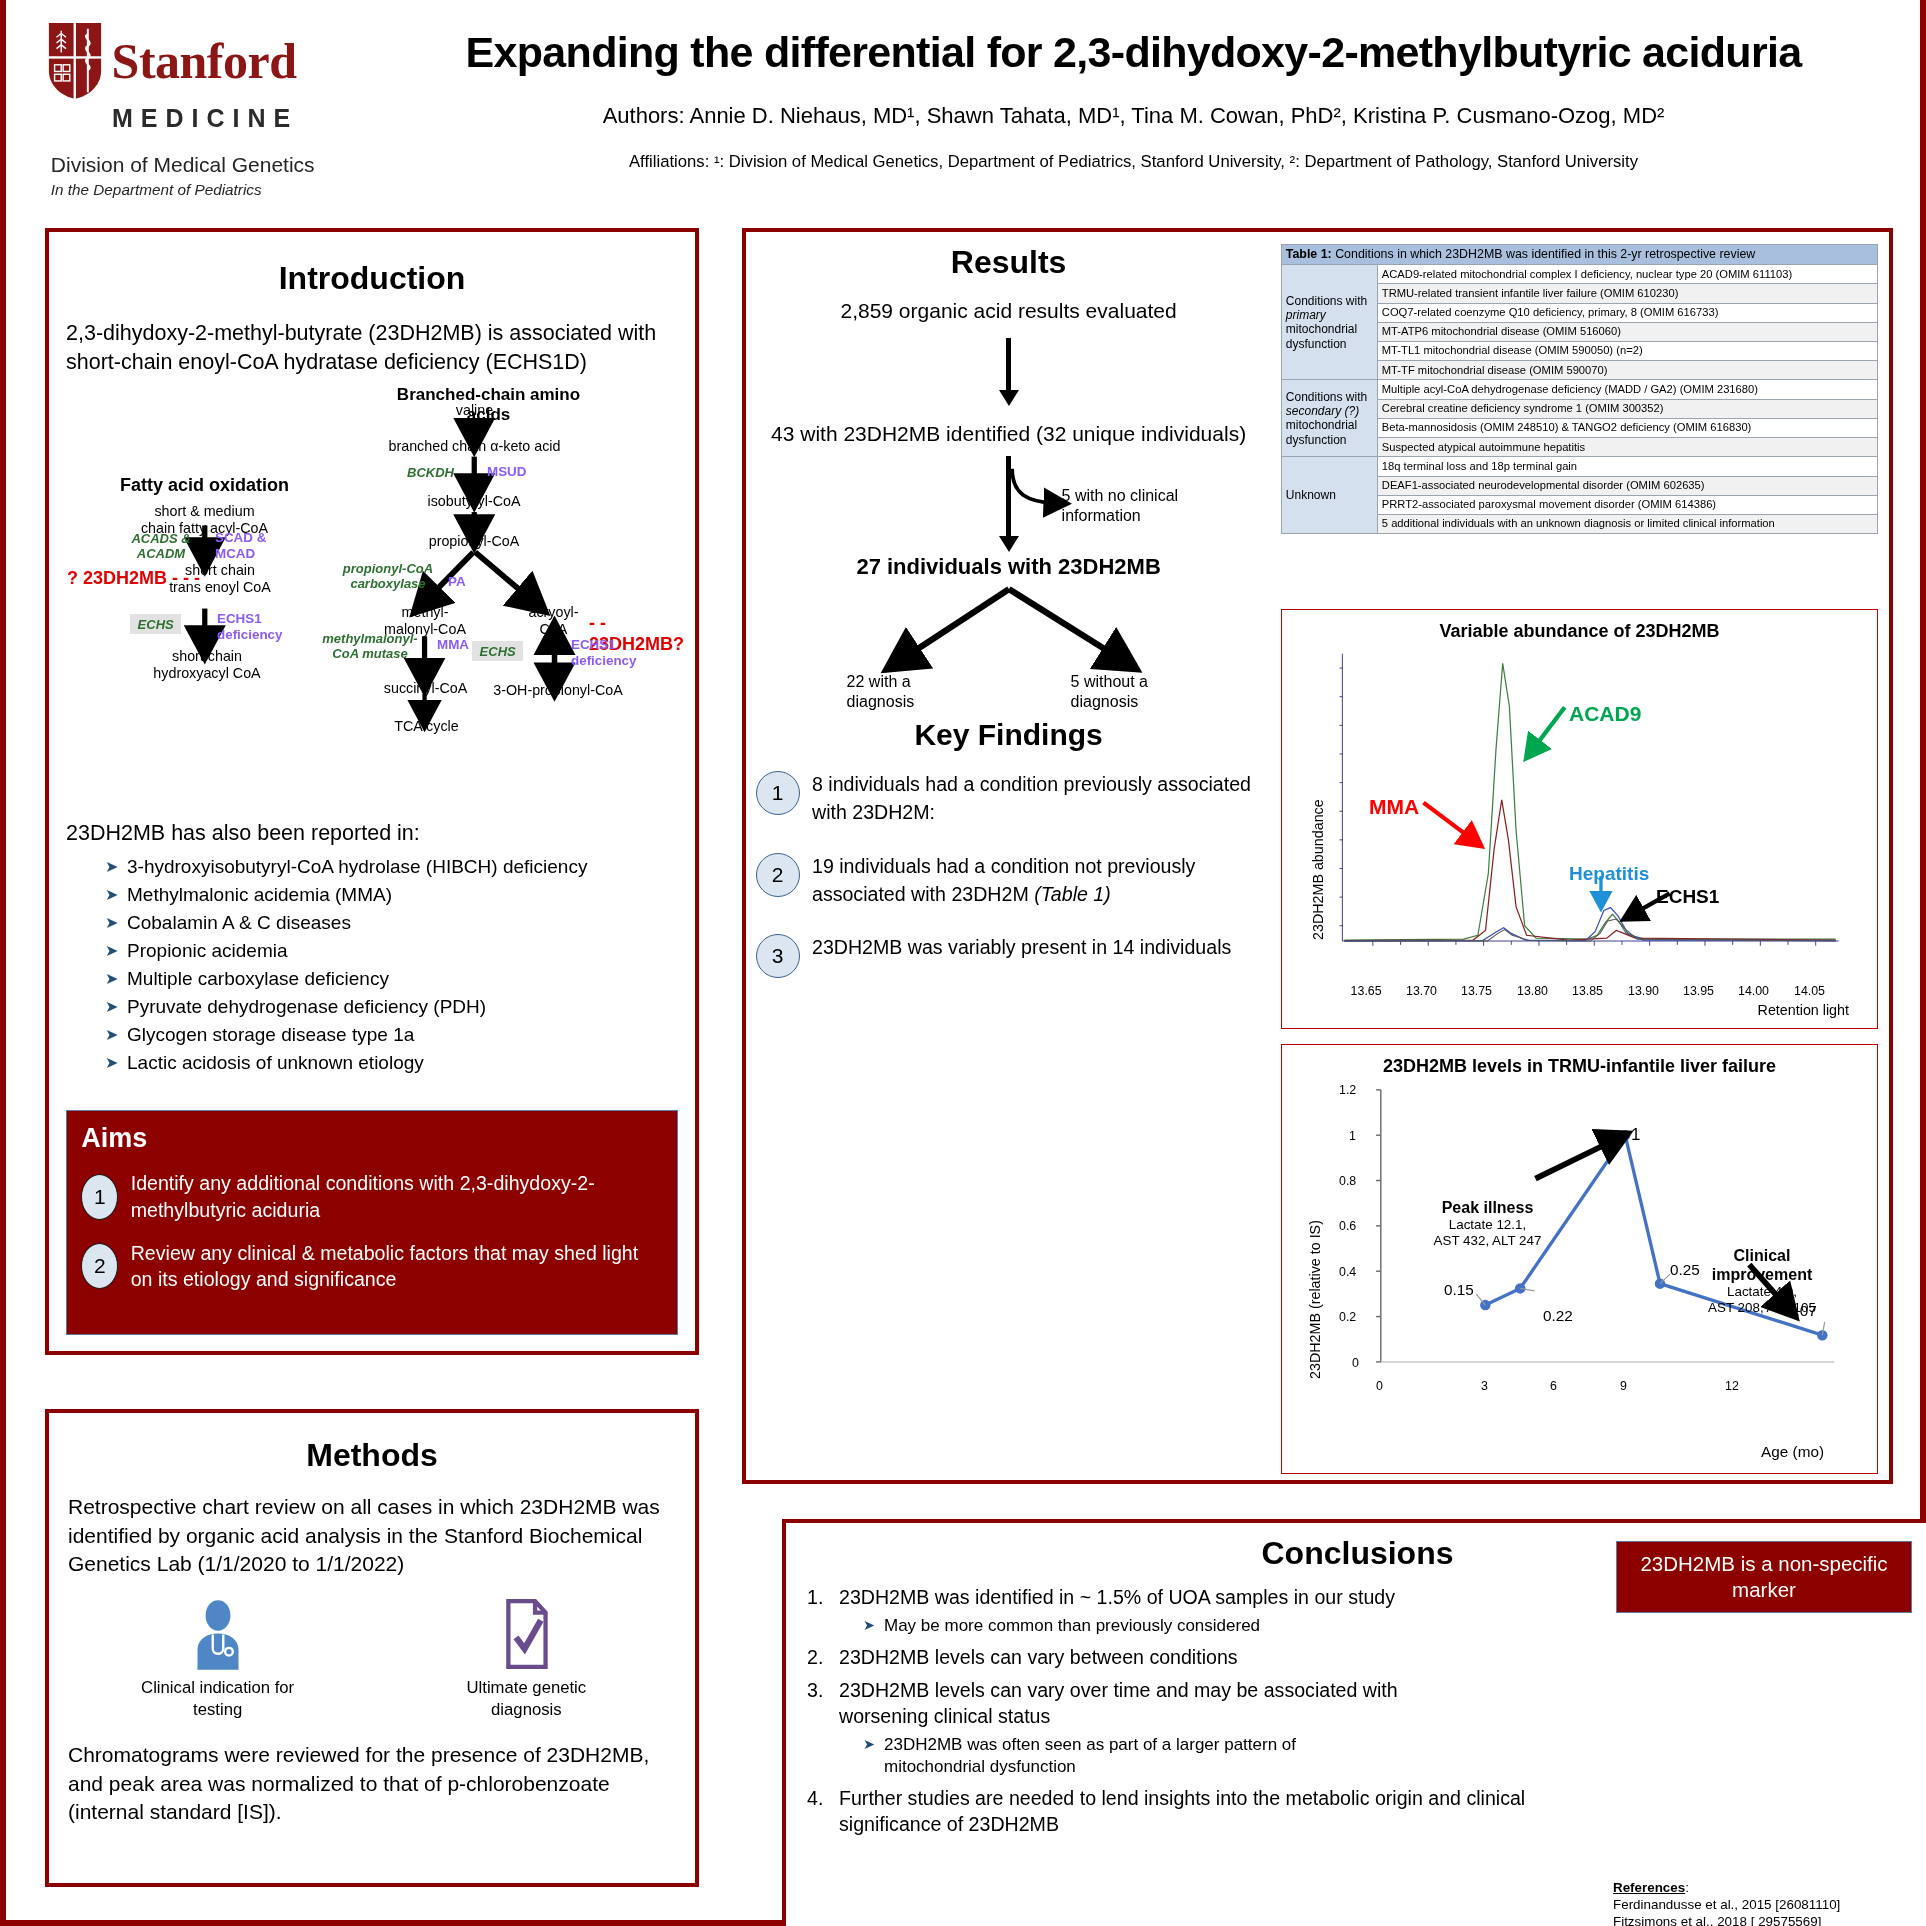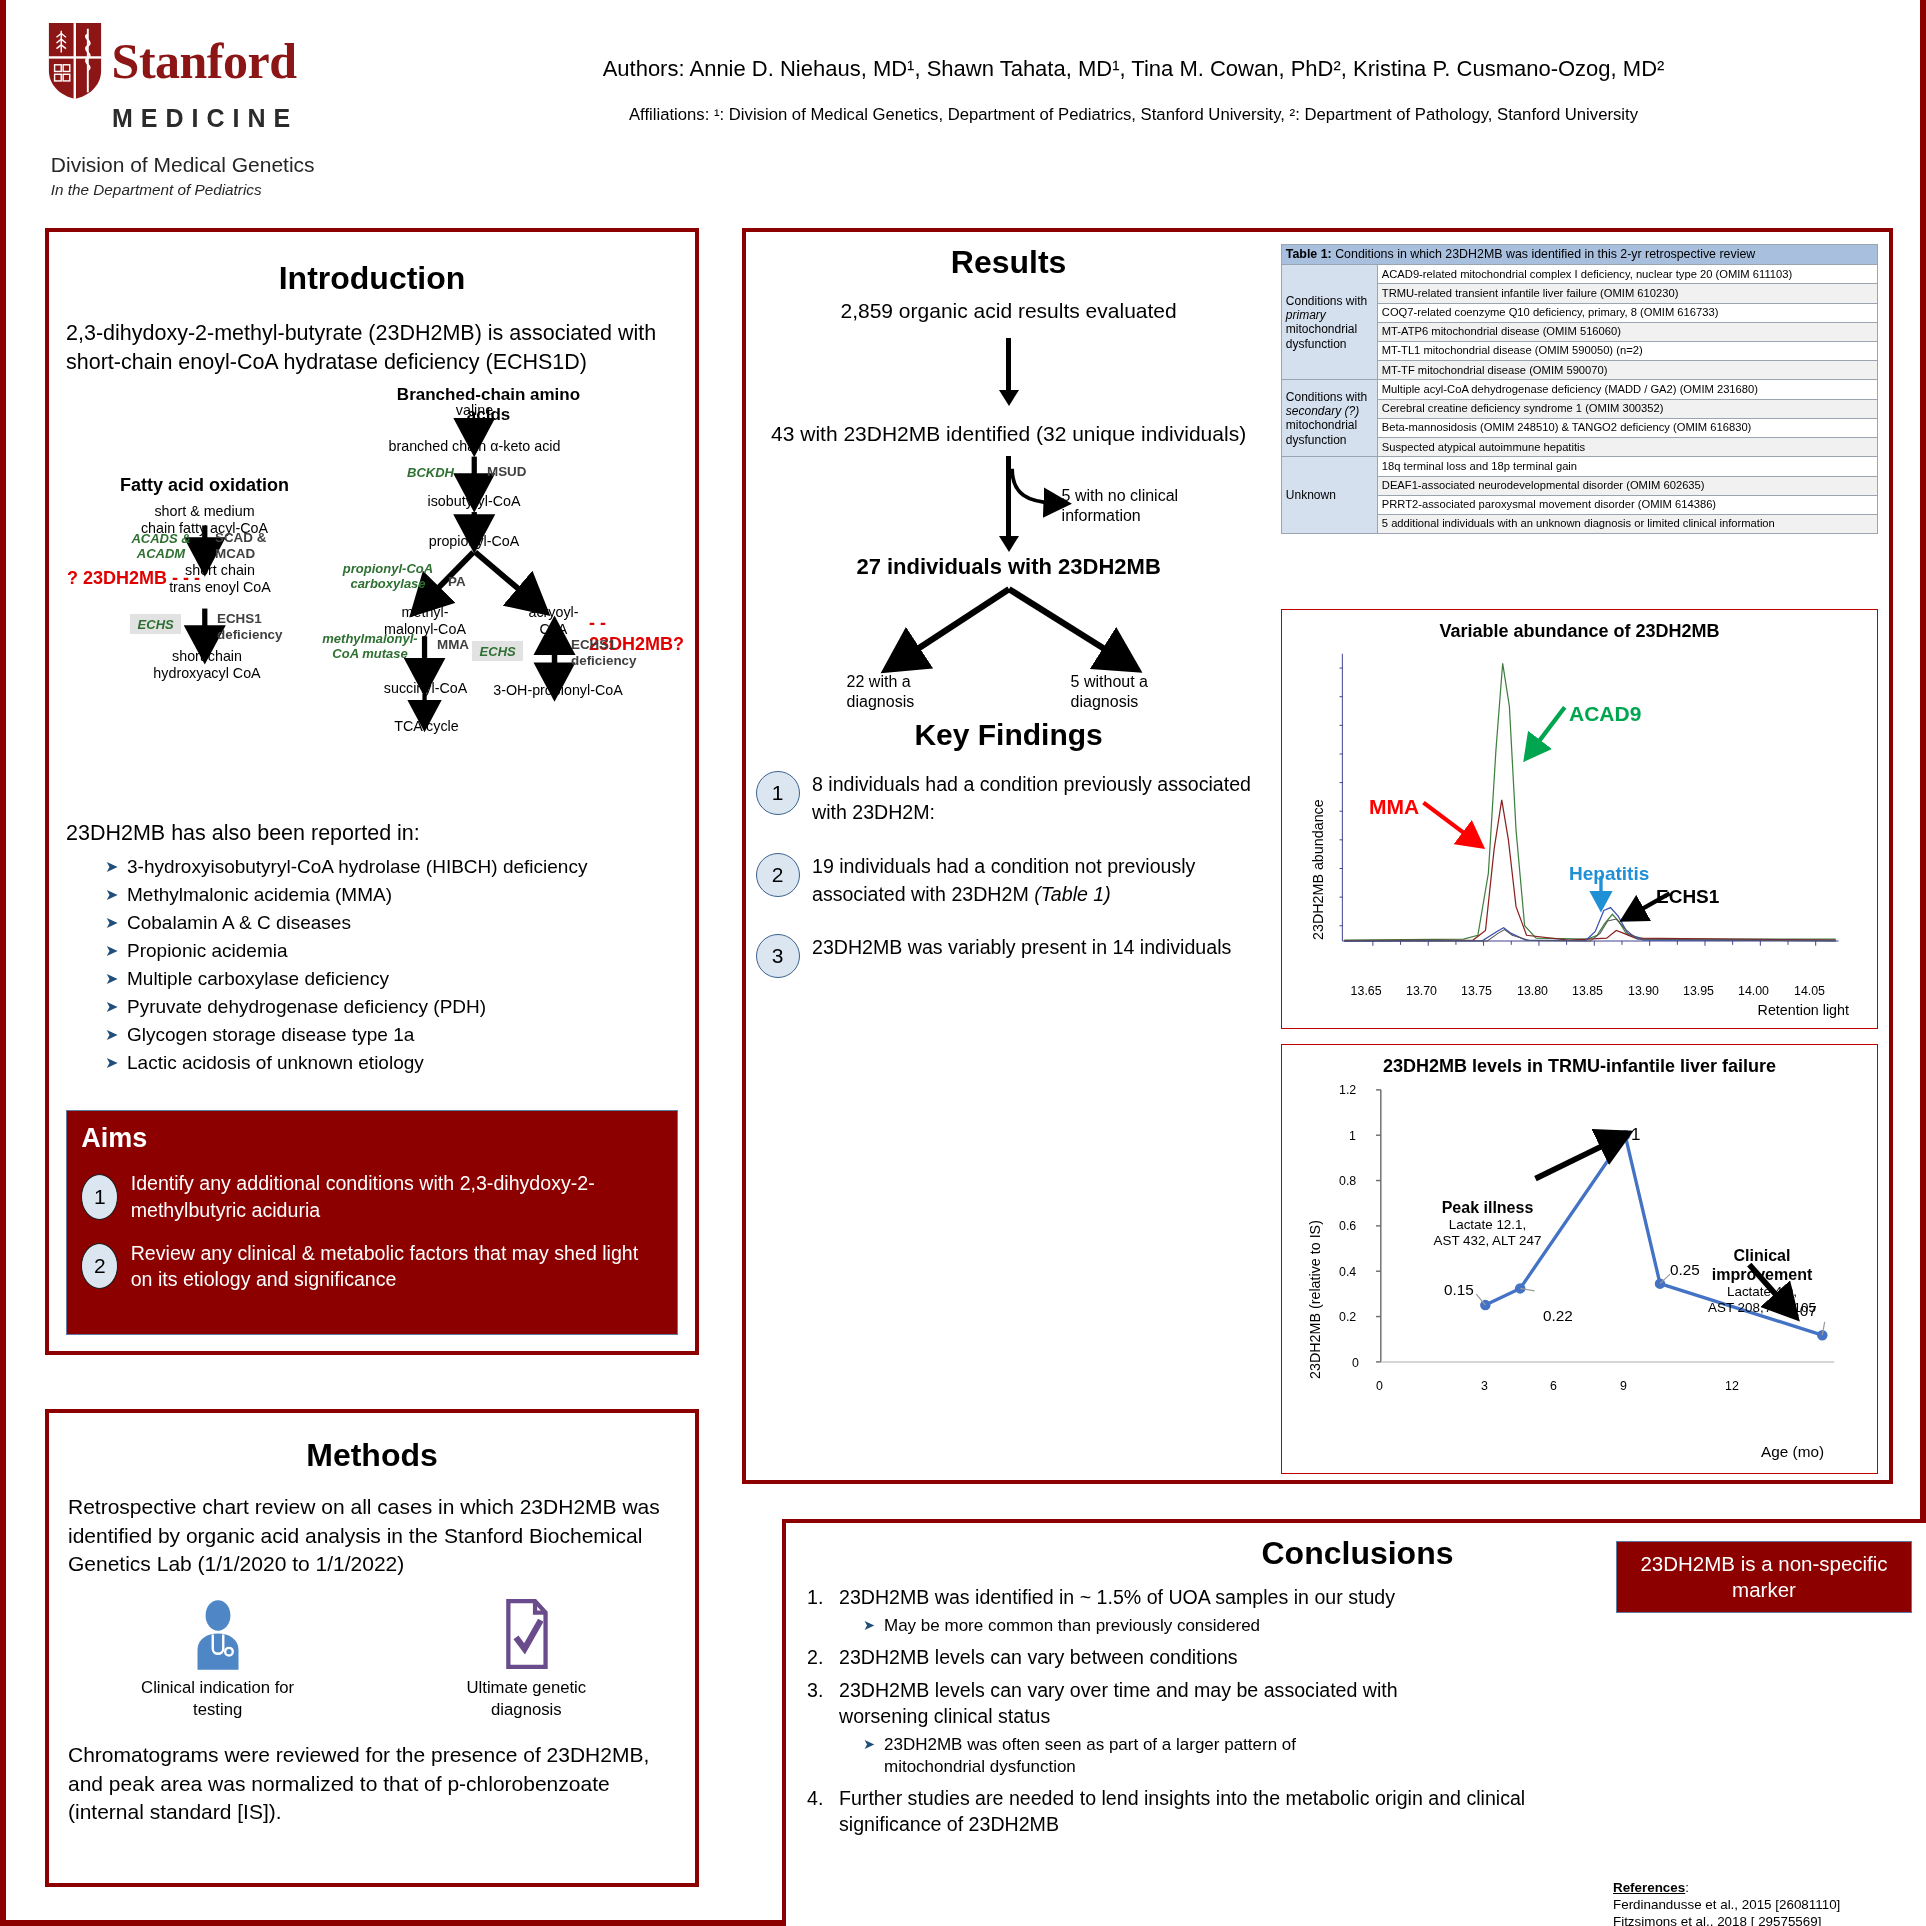--- a/index.html
+++ b/index.html
@@ -59,21 +59,21 @@
   
   .pathway { position: relative; width: 100%; height: 430px; margin-top: 7.6px; }
   .bcaa-head { position: absolute; left: 325px; top: 1px; width: 229px; text-align: center;
                font-size: 17px; font-weight: 700; font-family: "Liberation Sans", sans-serif; }
   .fao-head { position: absolute; left: 53px; top: 91px; width: 205px; text-align: center;
               font-size: 18px; font-weight: 700; }
   .pw-node { position: absolute; font-size: 14.3px; text-align: center; line-height: 1.18;
              font-family: "Liberation Sans", sans-serif; }
   .pw-enz { position: absolute; font-size: 13px; font-style: italic; color: #2e7031;
             text-align: center; line-height: 1.16; font-weight: 600; }
-  .pw-dis { position: absolute; font-size: 13.4px; font-weight: 700; color: #404040;
+  .pw-dis { position: absolute; font-size: 13.4px; font-weight: 700; color: #8b5cf6;
             text-align: left; line-height: 1.16; }
   .pw-red { position: absolute; font-size: 18px; font-weight: 700; color: #e00000; }
   .echs-chip { position: absolute; background: #e2e2e2; padding: 2.4px 7.6px; font-size: 13px;
                font-style: italic; font-weight: 700; color: #2e7031; }
 
   
   .rep-head { margin: 6.7px 17px 0 17px; font-size: 21.5px; }
   .rep-list { margin: 8.6px 17px 0 56px; }
   .rep-item { display: flex; align-items: flex-start; font-size: 19px; line-height: 1.42; margin-bottom: 1px; }
   .arrowglyph { color: #1f4e79; font-size: 16px; width: 22px; flex: none; line-height: 1.6; }
@@ -204,20 +204,21 @@
         <div>
           <div class="stanford-word">Stanford</div>
         </div>
       </div>
       <div class="medicine-word">MEDICINE</div>
       <div class="div-line">Division of Medical Genetics</div>
       <div class="dept-line">In the Department of Pediatrics</div>
     </div>
 
     <div class="title-block">
+      <div class="poster-title">Expanding the differential for 2,3-dihydoxy-2-methylbutyric aciduria</div>
       <div class="authors">
         <span>Authors: </span><span>Annie D. Niehaus, MD¹, Shawn Tahata, MD¹, Tina M. Cowan, PhD², Kristina P. Cusmano-Ozog, MD²</span>
       </div>
       <div class="affils">
         <span>Affiliations:  </span><span>¹: Division of Medical Genetics, Department of Pediatrics, Stanford University,  ²: Department of Pathology, Stanford University</span>
       </div>
     </div>
   </div>
 
   <div class="panel" id="intro">

